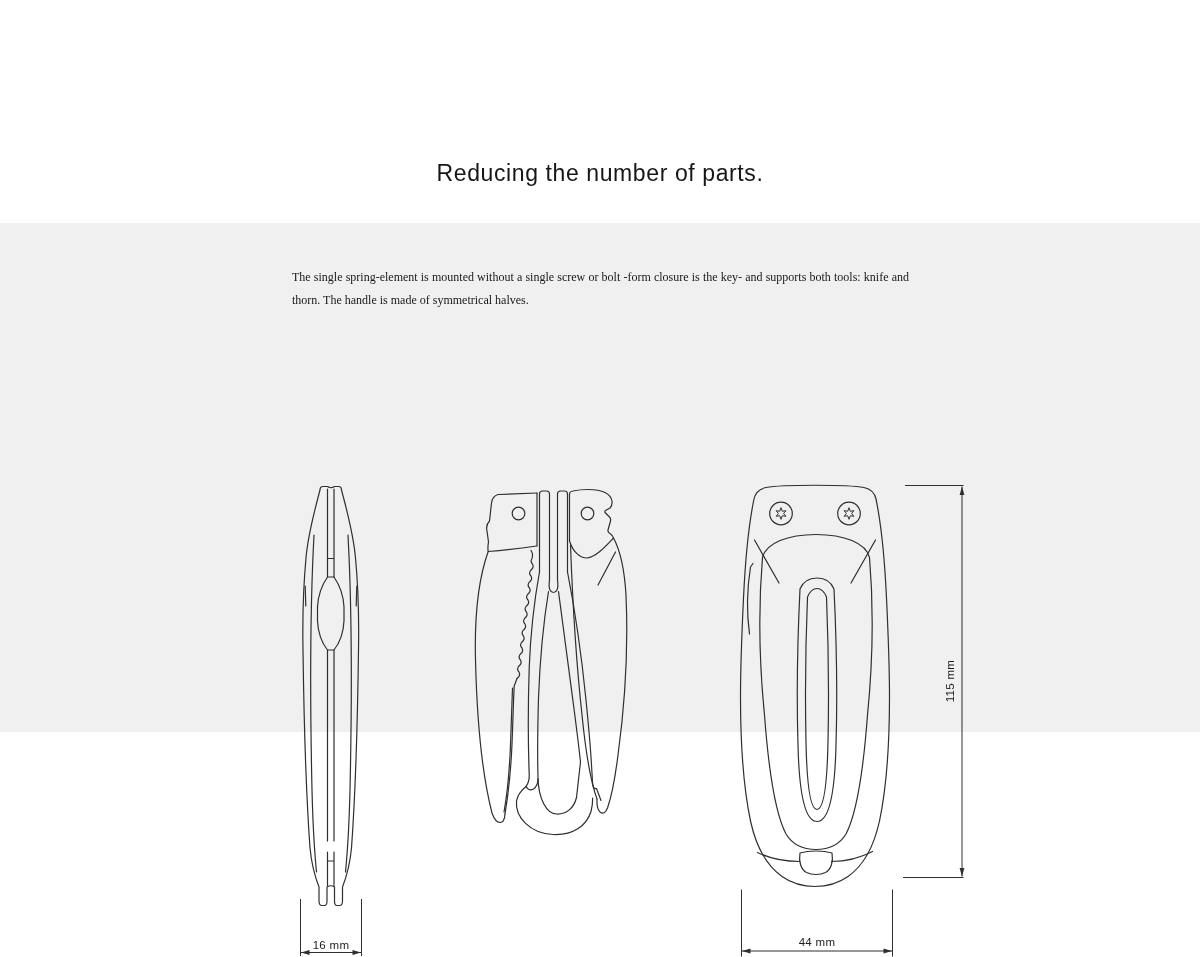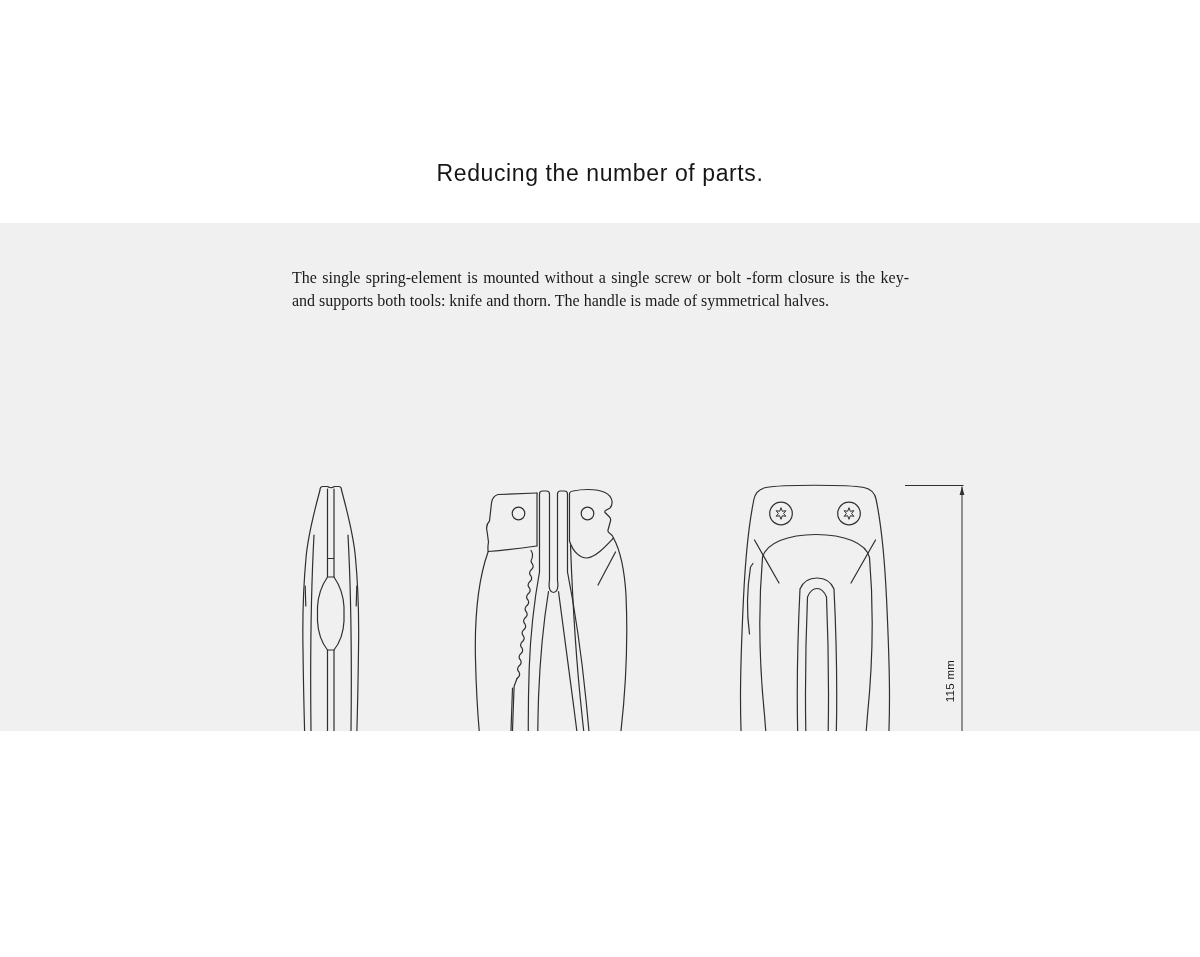--- a/index.html
+++ b/index.html
@@ -1,23 +1,23 @@
 <!DOCTYPE html>
 <html style="--bg: #ffffff; --band: #f0f0f1; --line: #2f2f2f; --text: #161616;"><head>
 <meta charset="utf-8">
 <style>
   html,body{margin:0;padding:0;background:#ffffff;}
-  .page{position:relative;width:1200px;height:731px;background:var(--bg,#fff);overflow:hidden;
+  .page{position:relative;width:1200px;height:957px;background:var(--bg,#fff);overflow:hidden;
         font-family:"Liberation Sans",sans-serif;}
   .band{position:absolute;left:0;top:223px;width:100%;height:509px;background:var(--band,#f0f0f1);}
   .title{position:absolute;left:0;top:160px;width:100%;text-align:center;
          font-family:"Liberation Sans",sans-serif;font-size:23px;font-weight:400;
          letter-spacing:0.6px;color:var(--text,#161616);margin:0;}
   .intro{position:absolute;left:292px;top:266px;width:617px;
-         font-family:"Liberation Serif",serif;font-size:16px;line-height:23px;
+         font-family:"Liberation Serif",serif;font-size:12px;line-height:23px;
          text-align:justify;color:#191919;}
   .intro p{margin:0 0 24px 0;}
   svg{position:absolute;overflow:visible;}
   svg .ln{fill:none;stroke:var(--line,#2f2f2f);stroke-width:1.2;stroke-linecap:round;stroke-linejoin:round;}
   svg .dim{fill:none;stroke:var(--line,#2f2f2f);stroke-width:1;stroke-linecap:butt;}
   svg .arrow{fill:var(--line,#2f2f2f);stroke:none;}
   svg .star{fill:none;stroke:var(--line,#2f2f2f);stroke-width:1;stroke-linejoin:round;}
   svg text{fill:#1c1c1c;font-family:"Liberation Sans",sans-serif;font-size:11.5px;letter-spacing:0.3px;}
 </style>
 </head>

